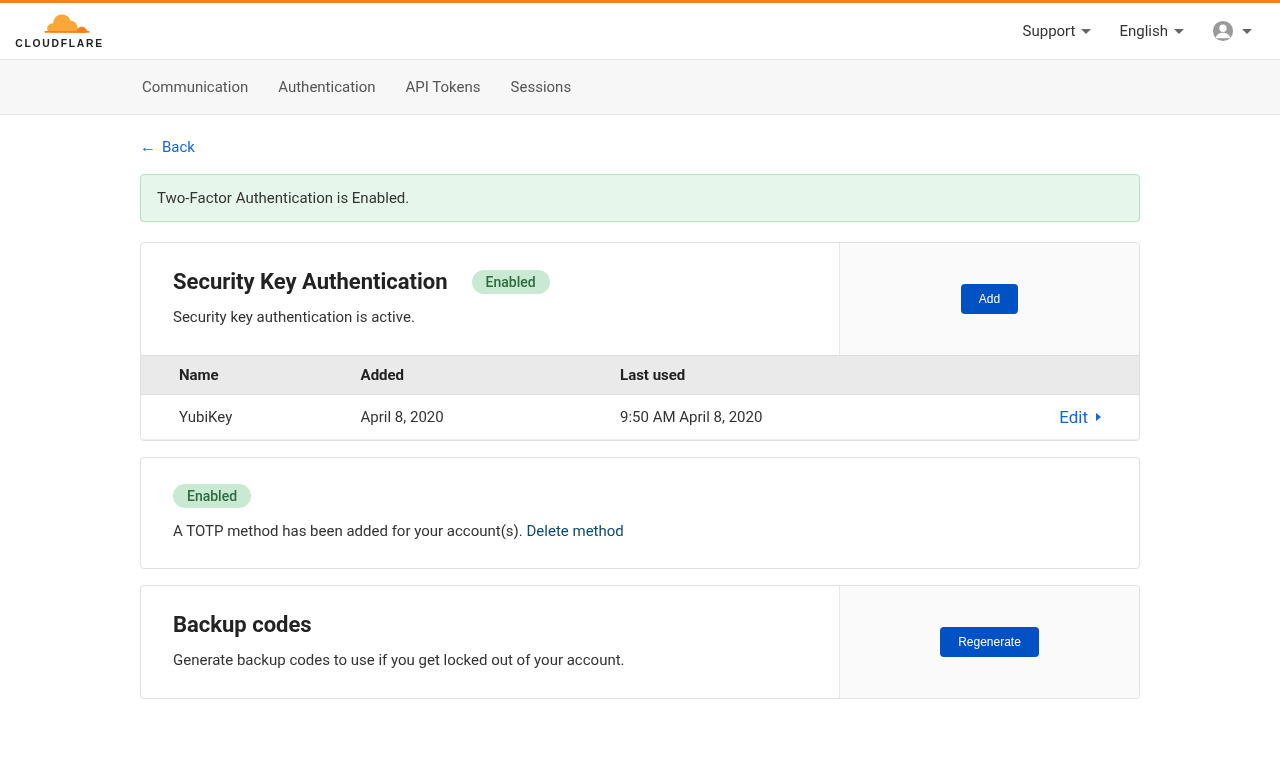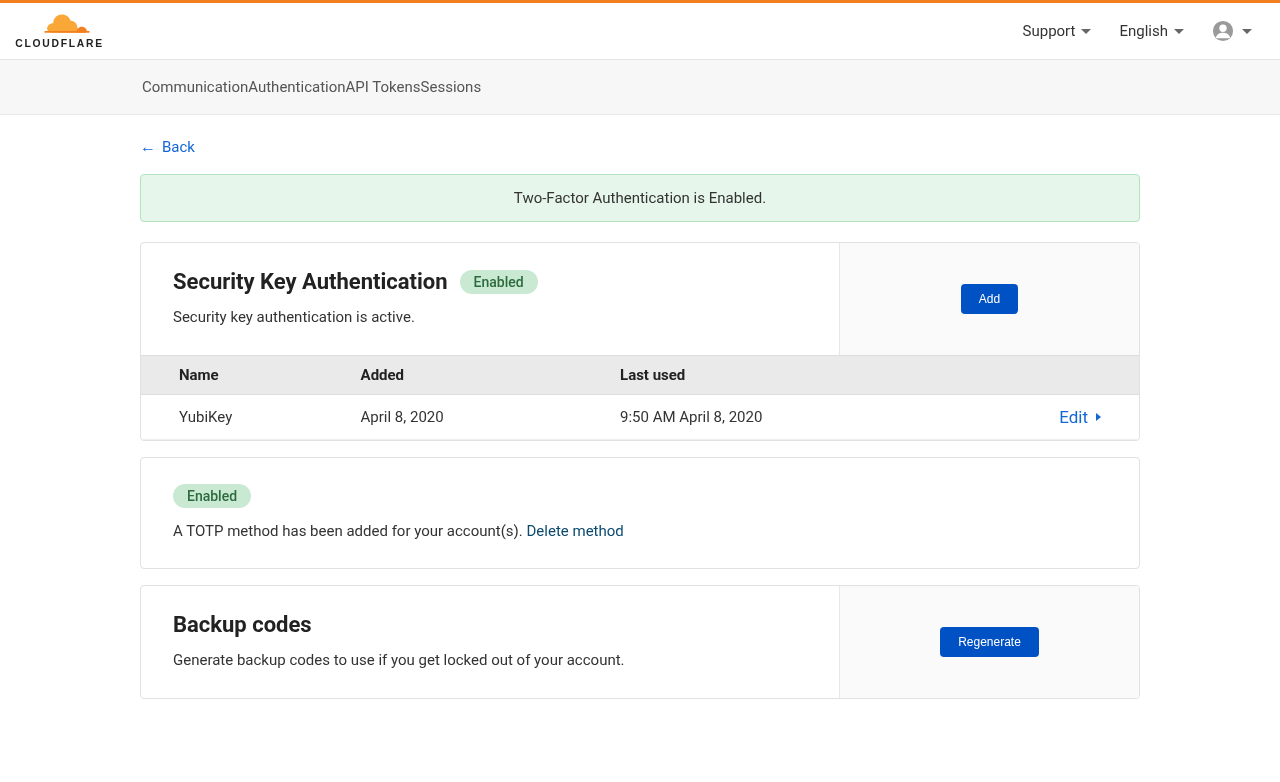--- a/index.html
+++ b/index.html
@@ -8,34 +8,34 @@
 .topbar { height: 57px; display: flex; align-items: center; justify-content: space-between; padding: 0 28px 0 12px; border-bottom: 1px solid #e5e5e5; }
 .logo { display: flex; align-items: flex-end; }
 .logo svg { height: 38px; }
 .top-right { display: flex; align-items: center; gap: 28px; }
 .top-item { display: flex; align-items: center; gap: 6px; color: #333; font-size: 15px; cursor: pointer; }
 .caret-down { width: 0; height: 0; border-left: 5px solid transparent; border-right: 5px solid transparent; border-top: 5px solid #666; }
 .user-icon-wrap { display:flex; align-items:center; gap:8px; cursor:pointer; }
 .user-icon { width: 22px; height: 22px; }
 
 .tabbar { background: #f7f7f7; border-bottom: 1px solid #e8e8e8; }
-.tabbar-inner { max-width: 1000px; margin: 0 auto; display: flex; padding: 0 2px; }
+.tabbar-inner { max-width: 1000px; margin: 0 auto; display: flex; gap: 30px; padding: 0 2px; }
 .tab { padding: 18px 0; color: #555; font-size: 15px; cursor: pointer; }
 
 .content { max-width: 1000px; margin: 0 auto; padding: 0 0 40px 0; }
 .back-link { display: inline-flex; align-items: center; gap: 6px; color: #1366d6; padding: 22px 0 18px 0; font-size: 15px; cursor: pointer; }
 .back-arrow { font-size: 16px; }
 
-.alert { background: #e7f6ea; border: 1px solid #b3e2bd; border-radius: 4px; padding: 14px 16px; font-size: 15px; color: #333; margin-bottom: 20px; text-align: center; }
+.alert { background: #e7f6ea; border: 1px solid #b3e2bd; border-radius: 4px; padding: 14px 16px; font-size: 15px; color: #333; margin-bottom: 20px; }
 
 .card { border: 1px solid #e1e1e1; border-radius: 4px; margin-bottom: 16px; background: #fff; overflow:hidden; }
 .card-body { display: flex; }
 .card-main { flex: 1; padding: 26px 32px; }
 .card-side { width: 300px; background: #fafafa; border-left: 1px solid #e8e8e8; display: flex; align-items: center; justify-content: center; }
-.card-title-row { display: flex; align-items: center; gap: 12px; margin-bottom: 12px; text-align: center; }
+.card-title-row { display: flex; align-items: center; gap: 24px; margin-bottom: 12px; text-align: center; }
 .card-title { font-size: 22px; font-weight: 700; color: #222; }
 .badge { background: #c9e9d2; color: #2d6a3e; padding: 4px 14px; border-radius: 14px; font-size: 14px; font-weight: 500; }
 .card-desc { font-size: 15px; color: #333; line-height: 1.5; }
 .link { color: #0c4a6e; cursor: pointer; }
 
 .btn { background: #0051c3; color: #fff; border: none; padding: 8px 18px; border-radius: 4px; font-size: 12px; cursor: pointer; font-weight: 500; }
 
 .table { width: 100%; border-collapse: collapse; }
 .table thead tr { background: #eaeaea; }
 .table th { text-align: left; padding: 10px 0; font-size: 15px; font-weight: 700; color: #222; border-top: 1px solid #ddd; border-bottom: 1px solid #ddd; margin-left: 25px; }

